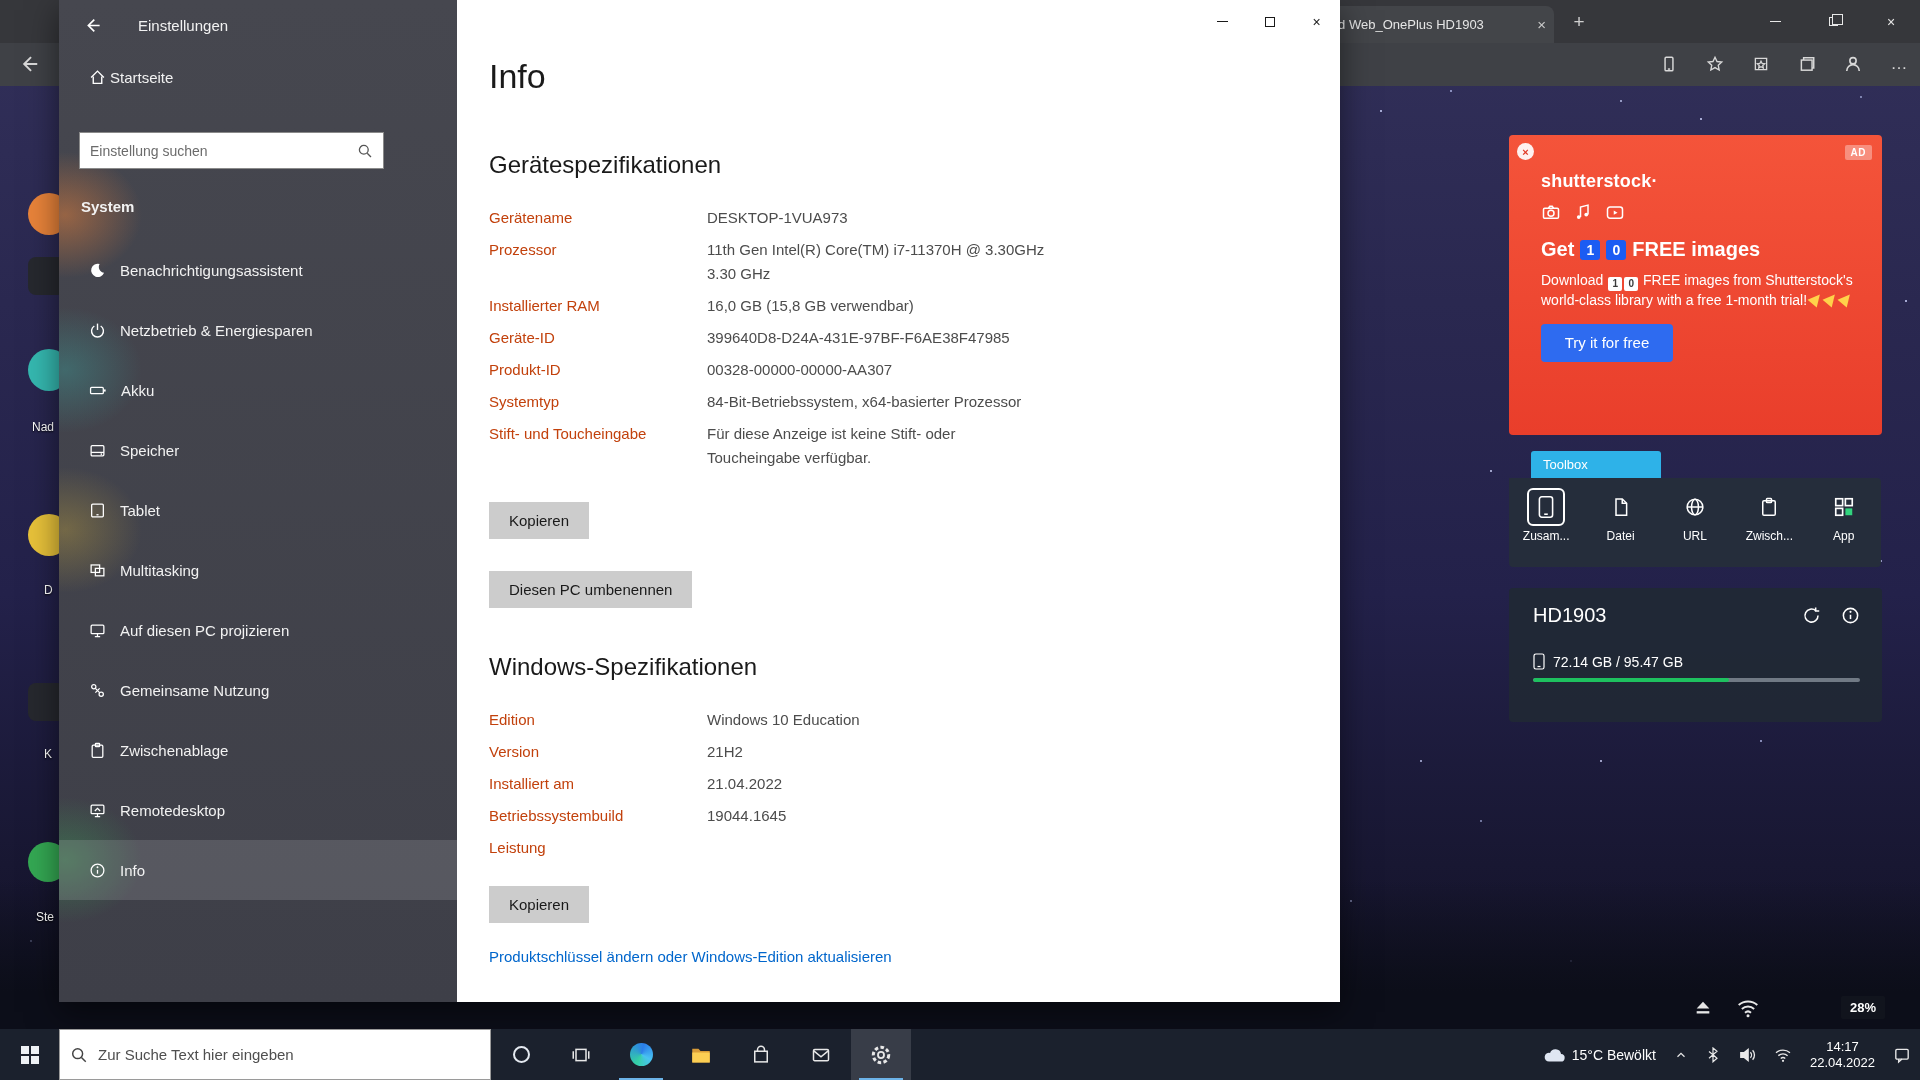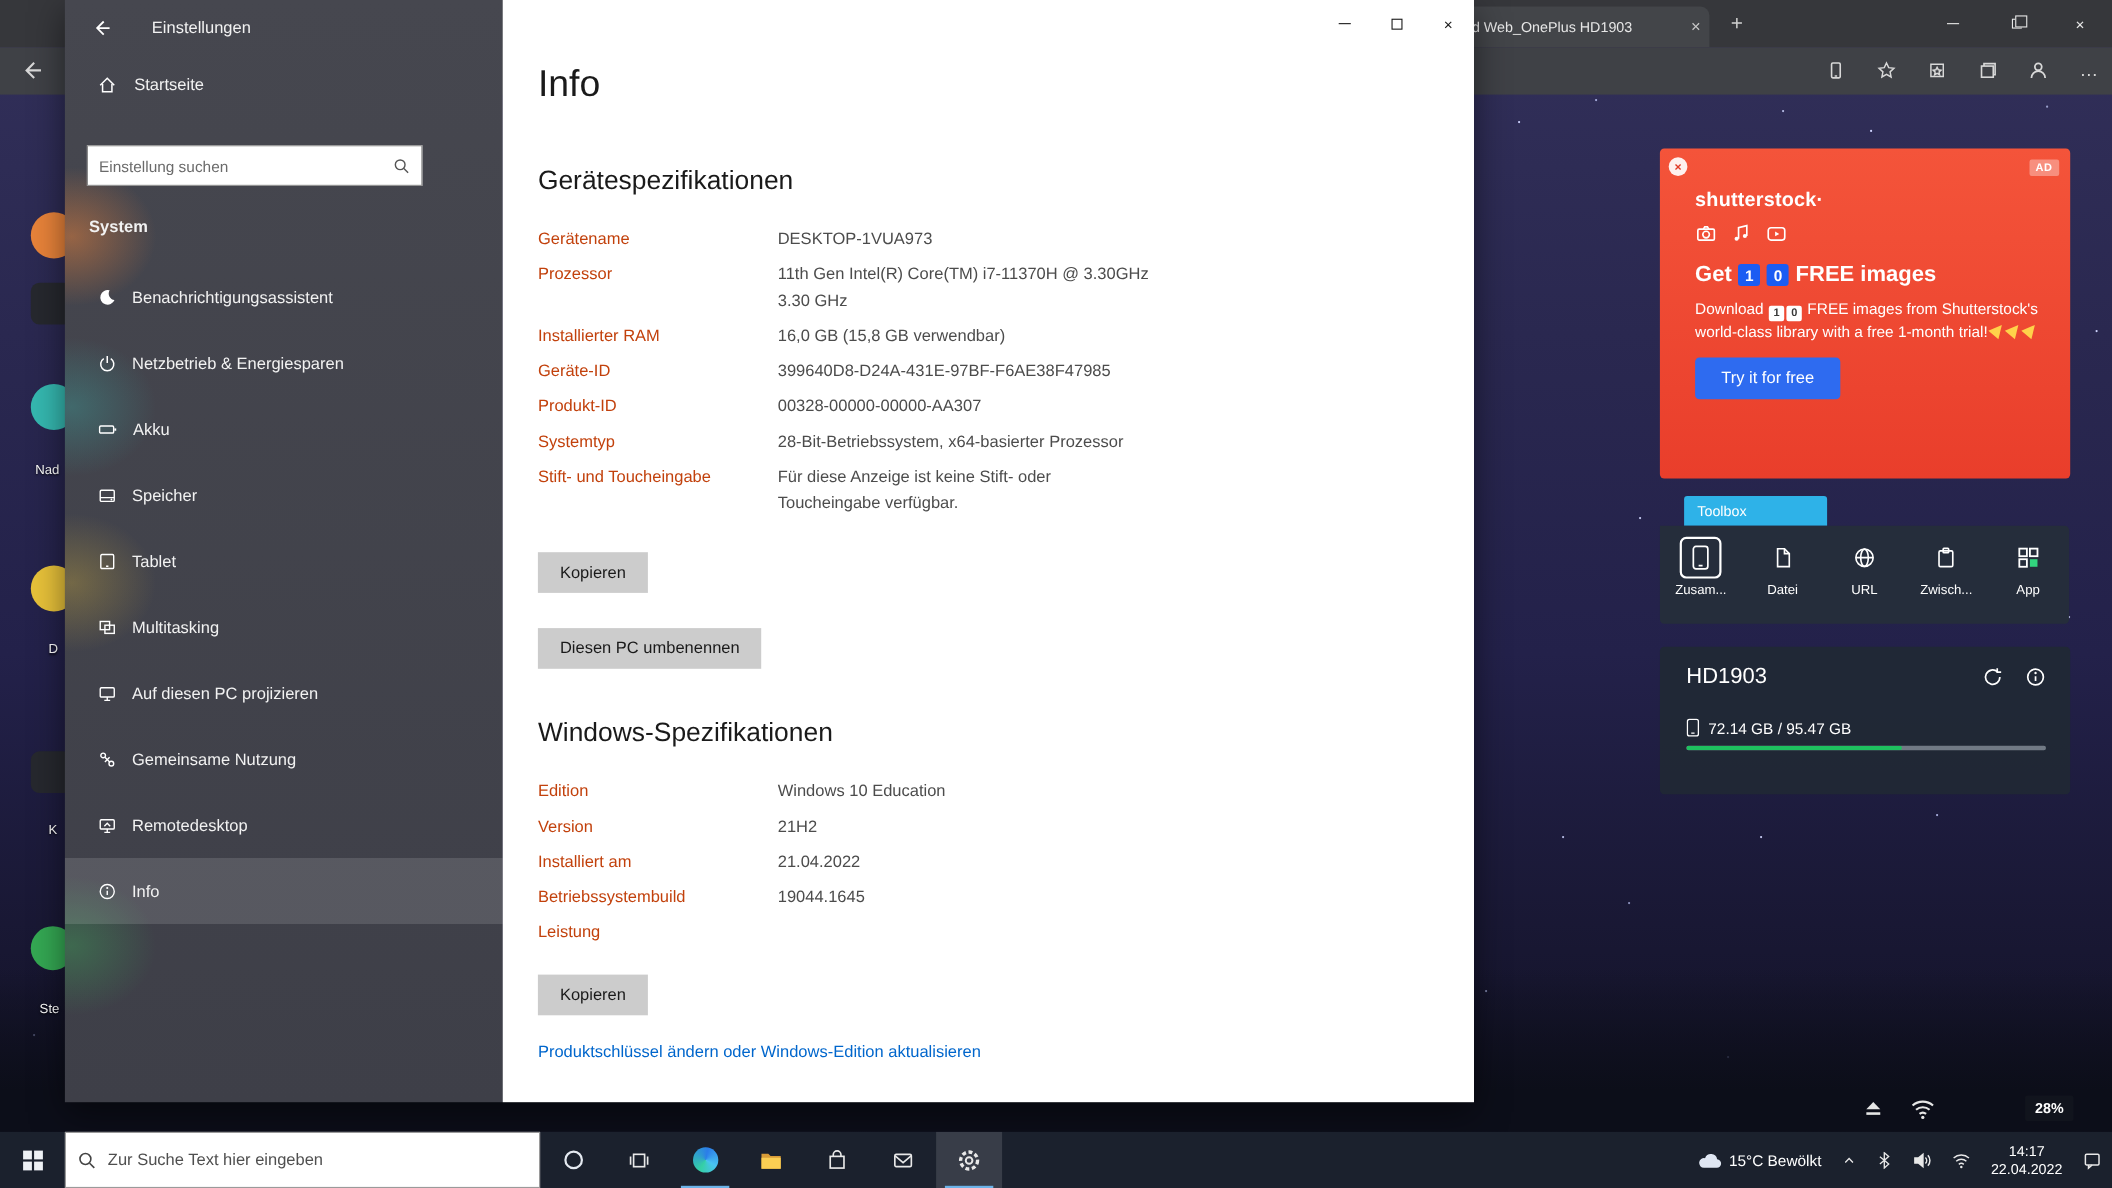--- a/index.html
+++ b/index.html
@@ -93,21 +93,21 @@
     box-shadow:0 10px 30px rgba(0,0,0,.5); }
   .sidebar { width:398px; height:100%; position:relative; color:#f2f2f2;
     background:
       radial-gradient(110px 90px at 6px 215px, rgba(232,130,60,.50), transparent 70%),
       radial-gradient(110px 90px at 6px 370px, rgba(60,190,180,.30), transparent 70%),
       radial-gradient(110px 90px at 6px 530px, rgba(230,190,60,.30), transparent 70%),
       radial-gradient(110px 90px at 6px 860px, rgba(60,180,90,.35), transparent 70%),
       linear-gradient(180deg,#46474f,#3e3f48); }
   .sb-titlebar { display:flex; align-items:center; padding:16px 0 0 24px; gap:36px; }
   .sb-title { font-size:15px; }
-  .sb-home { display:flex; align-items:center; gap:16px; margin:34px 0 0 30px; font-size:15px; }
+  .sb-home { display:flex; align-items:center; gap:4px; margin:34px 0 0 30px; font-size:15px; }
   .sb-search { position:absolute; left:20px; top:132px; width:305px; height:37px; background:#fff;
     border:1px solid #8a8a8a; display:flex; align-items:center; }
   .sb-search input { flex:1; border:none; outline:none; padding:0 8px 0 10px; font-size:14px;
     font-family:"Liberation Sans", sans-serif; color:#333; background:transparent; }
   .sb-search input::placeholder { color:#6b6b6b; }
   .sb-search .mag { margin-right:10px; }
   .sb-section { position:absolute; left:22px; top:198px; font-size:15px; font-weight:bold; }
   .nav { position:absolute; left:0; top:240px; width:100%; }
   .nav-item { height:60px; display:flex; align-items:center; padding-left:30px; gap:14px; font-size:15px; }
   .nav-item.selected { background:rgba(255,255,255,.13); }
@@ -475,20 +475,29 @@
                 <circle cx="4.5" cy="4.5" r="2"></circle>
                 <circle cx="11.5" cy="11.5" r="2"></circle>
                 <path d="M6 6l4 4M10 6 6 10"></path>
               </svg>
             </span>
           <span>Gemeinsame Nutzung</span>
         </div>
         <div class="nav-item">
           <span>
               <svg width="17" height="17" viewBox="0 0 16 16" fill="none" stroke="#fff" stroke-width="1.2">
+                <rect x="3" y="3" width="10" height="11.5" rx="1"></rect>
+                <rect x="6" y="1.2" width="4" height="3.2" rx="0.6"></rect>
+              </svg>
+            </span>
+          <span>Zwischenablage</span>
+        </div>
+        <div class="nav-item">
+          <span>
+              <svg width="17" height="17" viewBox="0 0 16 16" fill="none" stroke="#fff" stroke-width="1.2">
                 <rect x="2" y="3" width="12" height="8" rx="1"></rect>
                 <path d="M5.5 13.8h5M8 11v2.8"></path>
                 <path d="M5.5 8.5 8 6l2.5 2.5"></path>
               </svg>
             </span>
           <span>Remotedesktop</span>
         </div>
         <div class="nav-item selected">
           <span>
               <svg width="17" height="17" viewBox="0 0 16 16" fill="none" stroke="#fff" stroke-width="1.2">
@@ -532,21 +541,21 @@
           <div class="row">
               <span class="lbl">Geräte-ID</span>
               <span class="val">399640D8-D24A-431E-97BF-F6AE38F47985</span>
             </div>
           <div class="row">
               <span class="lbl">Produkt-ID</span>
               <span class="val">00328-00000-00000-AA307</span>
             </div>
           <div class="row">
               <span class="lbl">Systemtyp</span>
-              <span class="val">28-Bit-Betriebssystem, x64-basierter Prozessor</span>
+              <span class="val">84-Bit-Betriebssystem, x64-basierter Prozessor</span>
             </div>
           <div class="row">
               <span class="lbl">Stift- und Toucheingabe</span>
               <span class="val">Für diese Anzeige ist keine Stift- oder Toucheingabe verfügbar.</span>
             </div>
         </div>
         <button class="btn">Kopieren</button>
         <button class="btn rename">Diesen PC umbenennen</button>
 
         <h2 class="sec2">Windows-Spezifikationen</h2>

